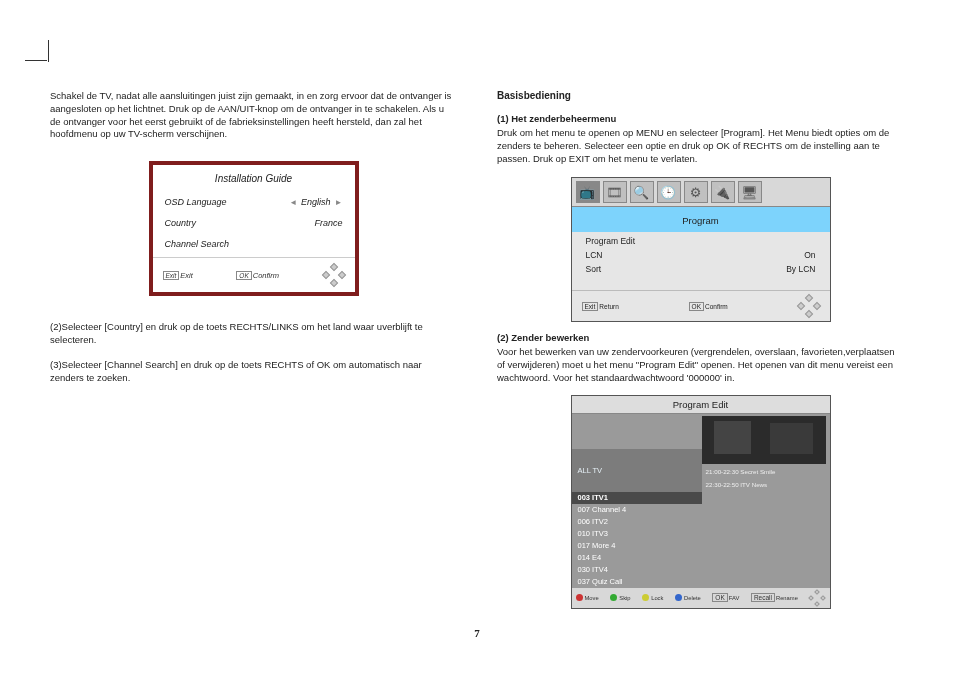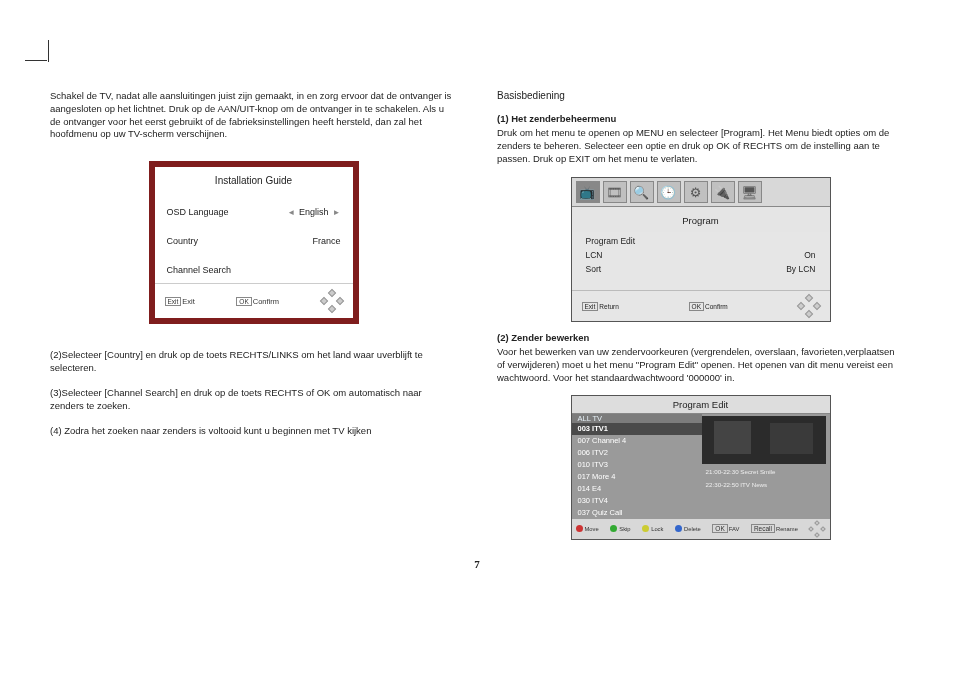--- a/index.html
+++ b/index.html
@@ -29,75 +29,76 @@
     font-size: 18px;
     color: #222;
     margin-bottom: 25px;
   }
   p.body { font-size: 9.5px; line-height: 1.35; margin-bottom: 8px; }
   p.step { font-size: 9.5px; line-height: 1.35; margin-bottom: 12px; }
 
   .install-box {
     width: 210px;
     margin: 20px auto 25px auto;
-    border: 6px solid #7f1d1d;
+    border: 4px solid #7f1d1d;
     font-size: 9px;
+    font-style: italic;
   }
   .ib-title { text-align: center; padding: 8px 0 10px 0; font-size: 10px; }
-  .ib-row { display: flex; align-items: center; padding: 3px 12px 8px 12px; justify-content: space-between; margin-top: 8px; }
+  .ib-row { display: flex; align-items: center; padding: 3px 12px 8px 12px; justify-content: space-between; }
   .ib-label { flex: 1; }
   .ib-value { display: flex; align-items: center; gap: 4px; }
   .arrow-sm { font-size: 8px; color: #888; }
   .ib-footer {
     display: flex; align-items: center; border-top: 1px solid #ccc;
     padding: 6px 10px; gap: 4px; font-size: 7.5px; color: #333;
     justify-content: space-between;
   }
   .btn-box { border: 1px solid #888; padding: 0 2px; font-size: 6.5px; display: inline-block; }
   .dpad {
     width: 22px; height: 22px; position: relative;
   }
   .dpad span { position: absolute; width: 6px; height: 6px; background: #ccc; border: 1px solid #999; transform: rotate(45deg); }
   .dpad .u { top: 0; left: 8px; }
   .dpad .d { bottom: 0; left: 8px; }
   .dpad .l { left: 0; top: 8px; }
   .dpad .r { right: 0; top: 8px; }
 
-  .right-col h3 { font-size: 10px; font-weight: normal; margin-bottom: 12px; }
+  .right-col h3 { font-size: 10px; font-weight: bold; margin-bottom: 12px; }
   .right-col h4 { font-size: 9.5px; font-weight: bold; margin-bottom: 3px; }
 
   .menu-box {
     width: 260px; margin: 12px auto 10px auto; border: 1px solid #555;
   }
   .menu-icons {
     display: flex; background: #d8d8d8; padding: 3px 4px; gap: 3px;
     border-bottom: 1px solid #888;
   }
   .mi {
     width: 24px; height: 22px; background: #c0c0c0; border: 1px solid #888;
     display: flex; align-items: center; justify-content: center; font-size: 13px; color: #555;
   }
   .mi.sel { background: #888; color: #fff; }
-  .menu-title { text-align: center; padding: 8px 0 6px 0; background: #e5e5e5; font-size: 9.5px; }
+  .menu-title { text-align: center; padding: 8px 0 6px 0; background: #7dd3fc; font-size: 9.5px; }
   .menu-body { background: #e6e6e6; padding: 2px 14px 14px 14px; font-size: 8.5px; }
   .menu-row { display: flex; justify-content: space-between; padding: 2px 0; }
   .menu-footer {
     display: flex; align-items: center; justify-content: space-between;
     background: #e6e6e6; border-top: 1px solid #bbb;
     padding: 4px 10px; font-size: 6.5px;
   }
 
   .edit-box {
     width: 260px; margin: 10px auto 0 auto; border: 1px solid #555;
     background: #9a9a9a;
   }
   .edit-title { text-align: center; background: #ddd; padding: 3px 0; font-size: 9.5px; border-bottom: 1px solid #888; }
   .edit-main { display: flex; }
   .edit-list { flex: 1.05; color: #fff; font-size: 7.5px; }
-  .el-head { background:#7c7c7c; padding:0 6px; font-size:7.5px; color:#e6f0f6; }
+  .el-head { background:#7c7c7c; padding:17px 6px; font-size:7.5px; color:#e6f0f6;margin-top:35px; }
   .el-row { padding: 1.5px 6px; }
   .el-row.sel { background: #4a4a4a; color: #fff; font-weight: bold; }
   .edit-preview { flex: 1; display: flex; flex-direction: column; padding: 2px 4px 2px 0; gap:2px; }
   .ep-img { height: 48px; background: #2b2b2b; position: relative; overflow:hidden; }
   .ep-img::before { content:""; position:absolute; left:10%; top:10%; width:30%; height:70%; background:#444; }
   .ep-img::after { content:""; position:absolute; right:10%; top:15%; width:35%; height:65%; background:#3a3a3a; }
   .ep-line { font-size: 6.2px; color: #eee; padding: 2px 4px; }
   .edit-footer {
     display:flex; align-items:center; justify-content:space-between;
     background:#d8d8d8; padding:2px 4px; font-size:5.8px; color:#333;
@@ -151,21 +152,20 @@
           <span class="u"></span>
             <span class="d"></span>
             <span class="l"></span>
             <span class="r"></span>
         </span>
       </div>
     </div>
 
     <p class="step">(2)Selecteer [Country] en druk op de toets RECHTS/LINKS om het land waar uverblijft te selecteren.</p>
     <p class="step">(3)Selecteer [Channel Search] en druk op de toets RECHTS of OK om automatisch naar zenders te zoeken.</p>
-    <p class="step">(4) Zodra het zoeken naar zenders is voltooid kunt u beginnen met TV kijken</p>
   </div>
 
   <div class="right-col">
     <h3>Basisbediening</h3>
     <h4>(1) Het zenderbeheermenu</h4>
     <p class="body">Druk om het menu te openen op MENU en selecteer [Program]. Het Menu biedt opties om de zenders te beheren. Selecteer een optie en druk op OK of RECHTS om de instelling aan te passen. Druk op EXIT om het menu te verlaten.</p>
 
     <div class="menu-box">
       <div class="menu-icons">
         <div class="mi sel">📺</div>

